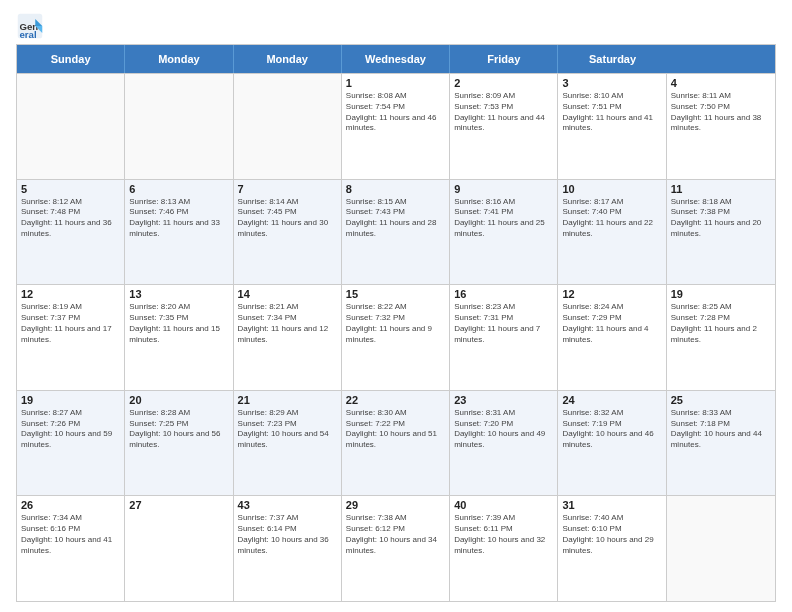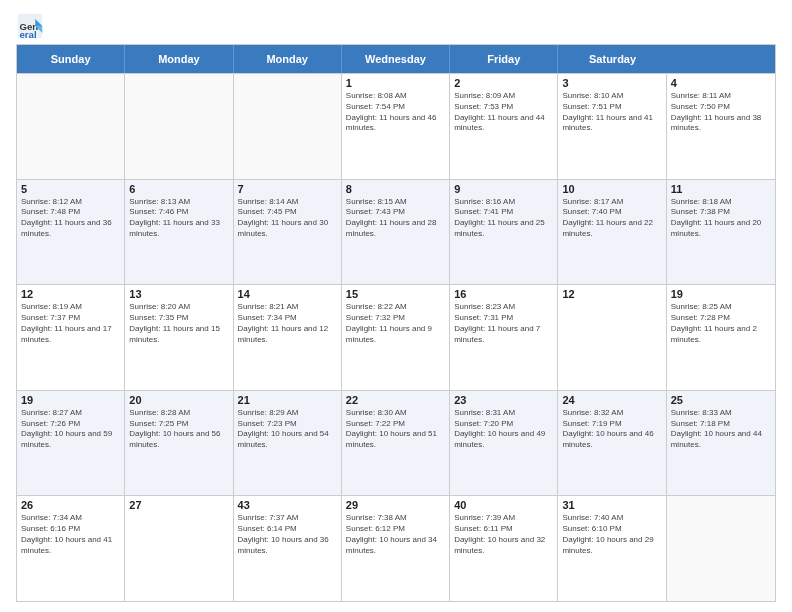--- a/index.html
+++ b/index.html
@@ -219,20 +219,21 @@
           <div class="cal-cell">
             <span class="day-num">15</span>
             <div class="cell-text">Sunrise: 8:22 AM<br>Sunset: 7:32 PM<br>Daylight: 11 hours and 9 minutes.</div>
           </div>
           <div class="cal-cell">
             <span class="day-num">16</span>
             <div class="cell-text">Sunrise: 8:23 AM<br>Sunset: 7:31 PM<br>Daylight: 11 hours and 7 minutes.</div>
           </div>
           <div class="cal-cell">
             <span class="day-num">12</span>
+            <div class="cell-text">Sunrise: 8:24 AM<br>Sunset: 7:29 PM<br>Daylight: 11 hours and 4 minutes.</div>
           </div>
           <div class="cal-cell">
             <span class="day-num">19</span>
             <div class="cell-text">Sunrise: 8:25 AM<br>Sunset: 7:28 PM<br>Daylight: 11 hours and 2 minutes.</div>
           </div>
         </div>
         <div class="cal-row alt-row">
           <div class="cal-cell">
             <span class="day-num">19</span>
             <div class="cell-text">Sunrise: 8:27 AM<br>Sunset: 7:26 PM<br>Daylight: 10 hours and 59 minutes.</div>

